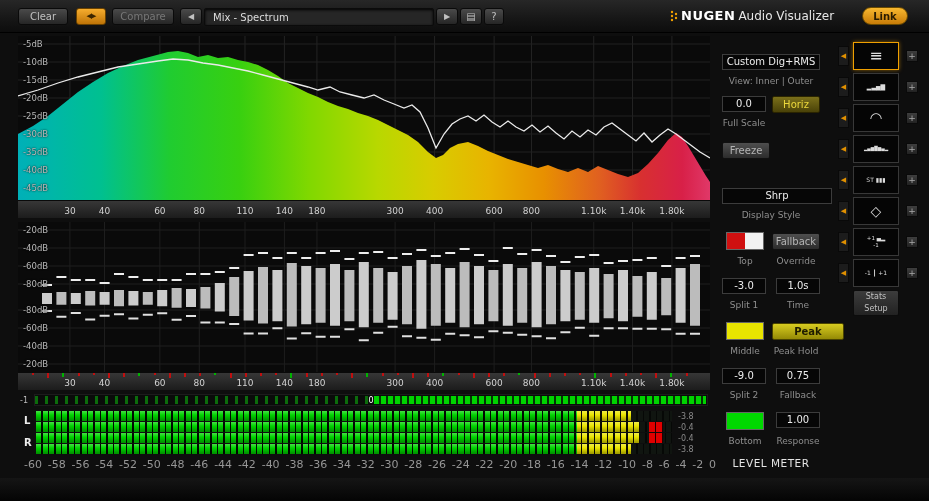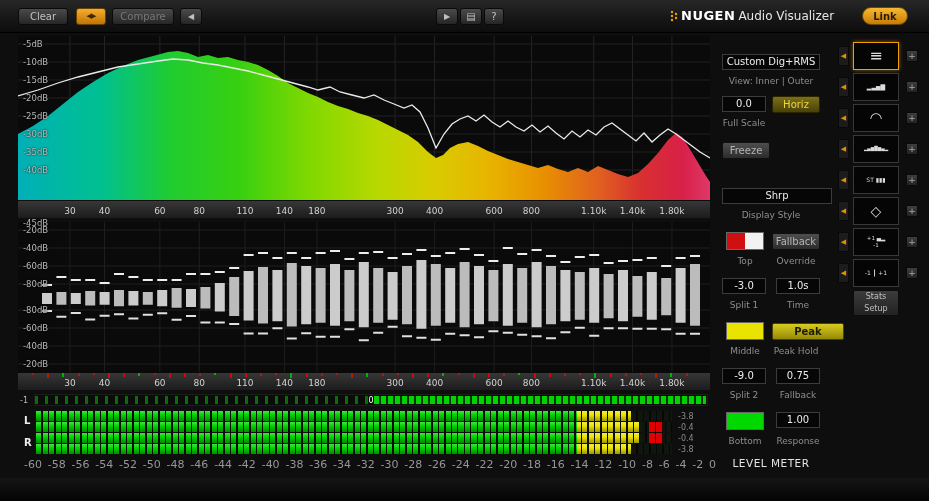--- a/index.html
+++ b/index.html
@@ -68,20 +68,21 @@
 </head>
 <body>
 
 <div class="app">
 
   <div class="topbar">
     <div class="tb-btn" style="left:18px;width:50px">Clear</div>
     <div class="tb-btn orange" style="left:76px;width:30px">◀▶</div>
     <div class="tb-btn dim" style="left:112px;width:62px">Compare</div>
     <div class="tb-btn" style="left:180px;width:22px;font-size:8px">◀</div>
+    <div class="preset">Mix - Spectrum</div>
     <div class="tb-btn" style="left:436px;width:22px;font-size:8px">▶</div>
     <div class="tb-btn" style="left:460px;width:22px">▤</div>
     <div class="tb-btn" style="left:484px;width:20px">?</div>
     <div class="brand">
       <svg width="8" height="14" viewBox="0 0 8 14">
           <circle cx="2" cy="3" r="1.2" fill="#f0a000"></circle>
           <circle cx="2" cy="7" r="1.2" fill="#f0a000"></circle>
           <circle cx="2" cy="11" r="1.2" fill="#f0a000"></circle>
           <circle cx="6" cy="5" r="1.2" fill="#f0a000"></circle>
           <circle cx="6" cy="9" r="1.2" fill="#f0a000"></circle>
@@ -141,21 +142,21 @@
       </svg>
     <div id="spec-db">
         <span class="db-label" style="top: 3px;">-5dB</span>
         <span class="db-label" style="top: 21px;">-10dB</span>
         <span class="db-label" style="top: 39px;">-15dB</span>
         <span class="db-label" style="top: 57px;">-20dB</span>
         <span class="db-label" style="top: 75px;">-25dB</span>
         <span class="db-label" style="top: 93px;">-30dB</span>
         <span class="db-label" style="top: 111px;">-35dB</span>
         <span class="db-label" style="top: 129px;">-40dB</span>
-        <span class="db-label" style="top: 147px; margin-top: 35px;">-45dB</span>
+        <span class="db-label" style="top: 147px;">-45dB</span>
       </div>
     <div class="freqbar" id="freq1">
         <span class="freq-label" style="left: 7.5%;">30</span>
         <span class="freq-label" style="left: 12.5%;">40</span>
         <span class="freq-label" style="left: 20.5%;">60</span>
         <span class="freq-label" style="left: 26.2%;">80</span>
         <span class="freq-label" style="left: 32.8%;">110</span>
         <span class="freq-label" style="left: 38.5%;">140</span>
         <span class="freq-label" style="left: 43.2%;">180</span>
         <span class="freq-label" style="left: 54.5%;">300</span>

